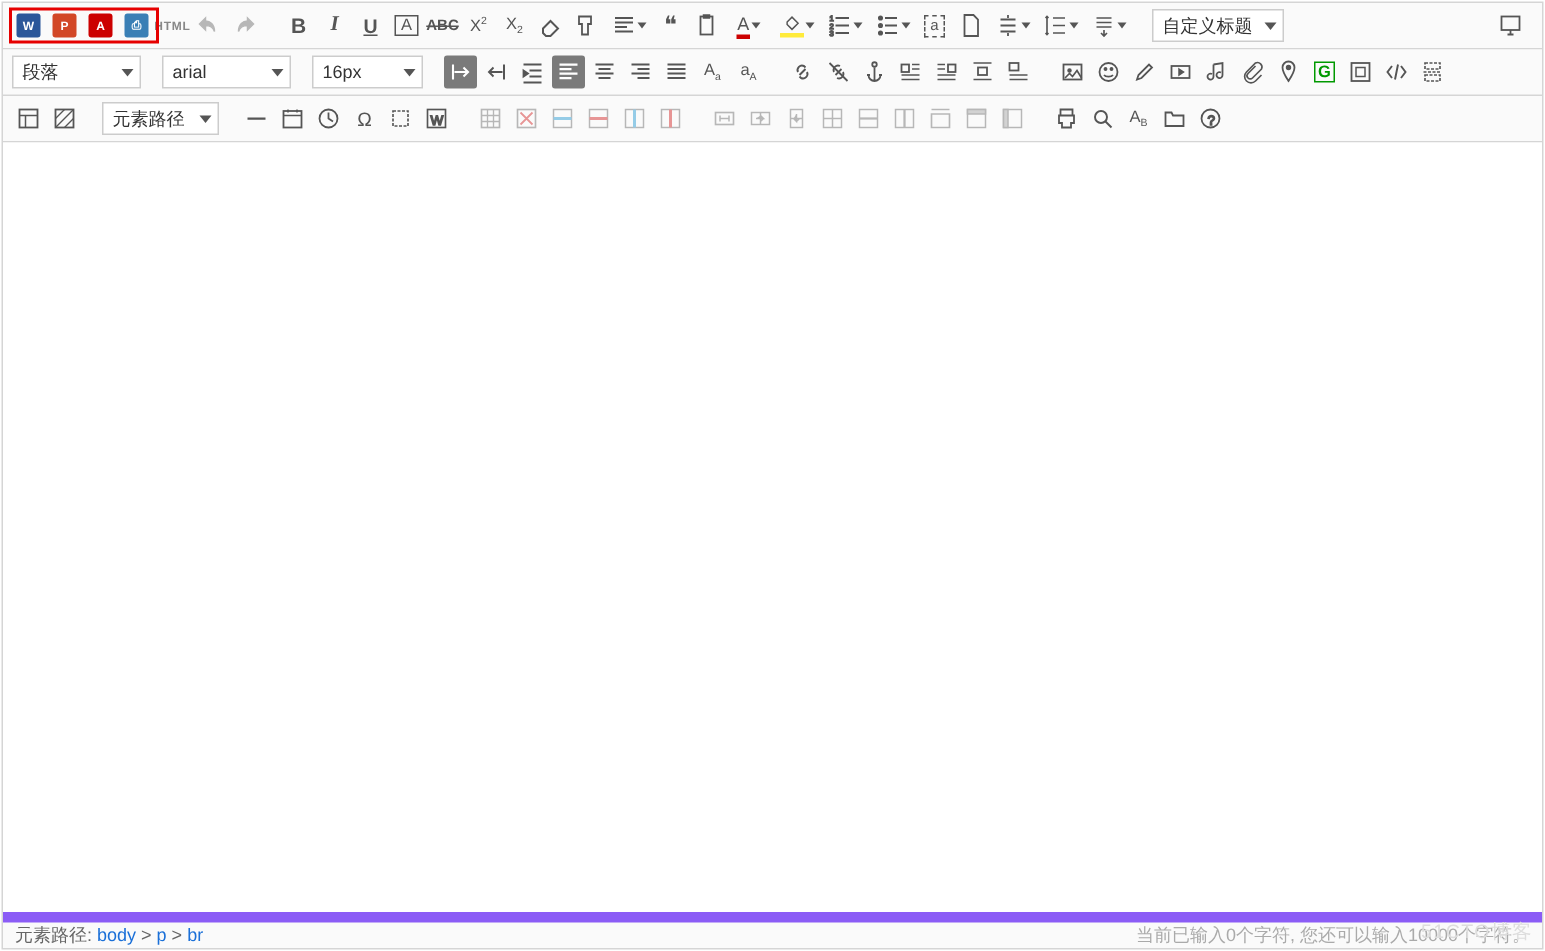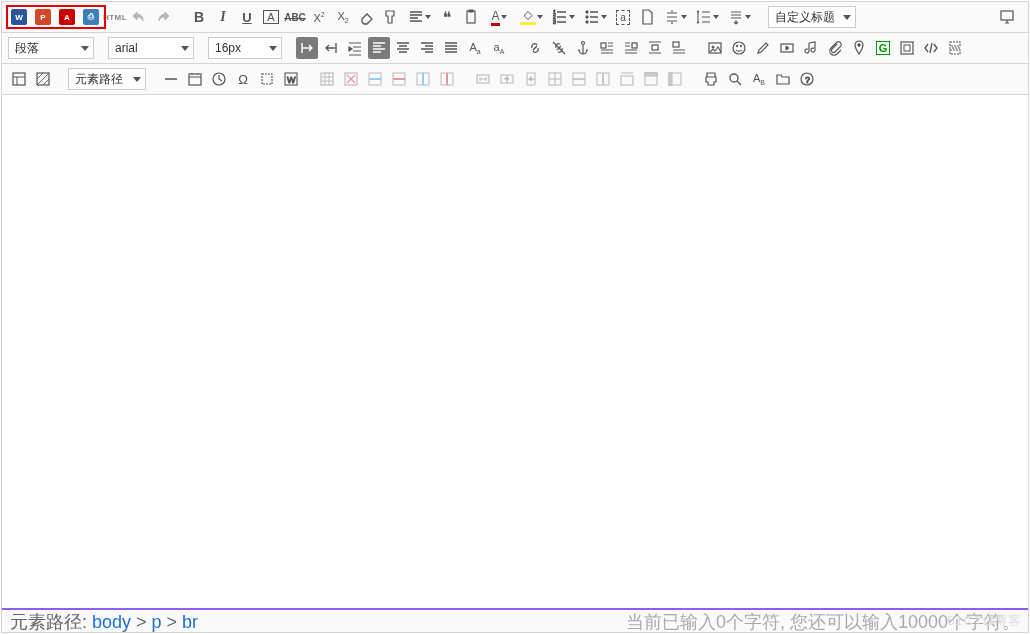--- a/index.html
+++ b/index.html
@@ -11,21 +11,21 @@
 .tb-btn svg{width:16px;height:16px;fill:currentColor;stroke:currentColor}
 .tb-btn.active{background:#7a7a7a;color:#fff}
 .tb-sep{width:10px;height:22px;display:inline-block}
 .dd{height:22px;border:1px solid #ccc;background:#fff;display:inline-flex;align-items:center;padding:0 4px 0 6px;cursor:pointer;font-size:12px;gap:8px;min-width:70px}
 .dd .caret{margin-left:auto}
 .caret{width:0;height:0;border-left:4px solid transparent;border-right:4px solid transparent;border-top:5px solid #555;display:inline-block}
 .caret-sm{width:0;height:0;border-left:3px solid transparent;border-right:3px solid transparent;border-top:4px solid #555;display:inline-block;margin-left:1px;vertical-align:-1px}
 .tb-btn-drop{width:30px}
 .redbox{position:absolute;left:6px;top:5px;width:100px;height:24px;border:2px solid #e60000;pointer-events:none;z-index:5}
 .content{flex:1;background:#fff}
-.statusbar{height:24px;border-top:2px solid #8b5cf6;background:#fafafa;display:flex;align-items:flex-start;padding:0 8px;font-size:18px;color:#666}
+.statusbar{height:24px;border-top:7px solid #8b5cf6;background:#fafafa;display:flex;align-items:flex-start;padding:0 8px;font-size:12px;color:#666}
 .statusbar .path{color:#666}
 .statusbar .path a{color:#1b70d8;text-decoration:none}
 .statusbar .right{margin-left:auto;color:#aaa}
 .doc-icon{width:16px;height:16px;border-radius:2px;display:flex;align-items:center;justify-content:center;color:#fff;font-size:8px;font-weight:bold;font-family:Arial}
 .w-icon{background:#2b579a}
 .p-icon{background:#d24726}
 .pdf-icon{background:#c00}
 .prn-icon{background:#3a7fb5}
 .html-label{font-size:8px;color:#888;font-weight:bold;letter-spacing:.5px}
 .txt{font-size:10px;font-weight:bold}

